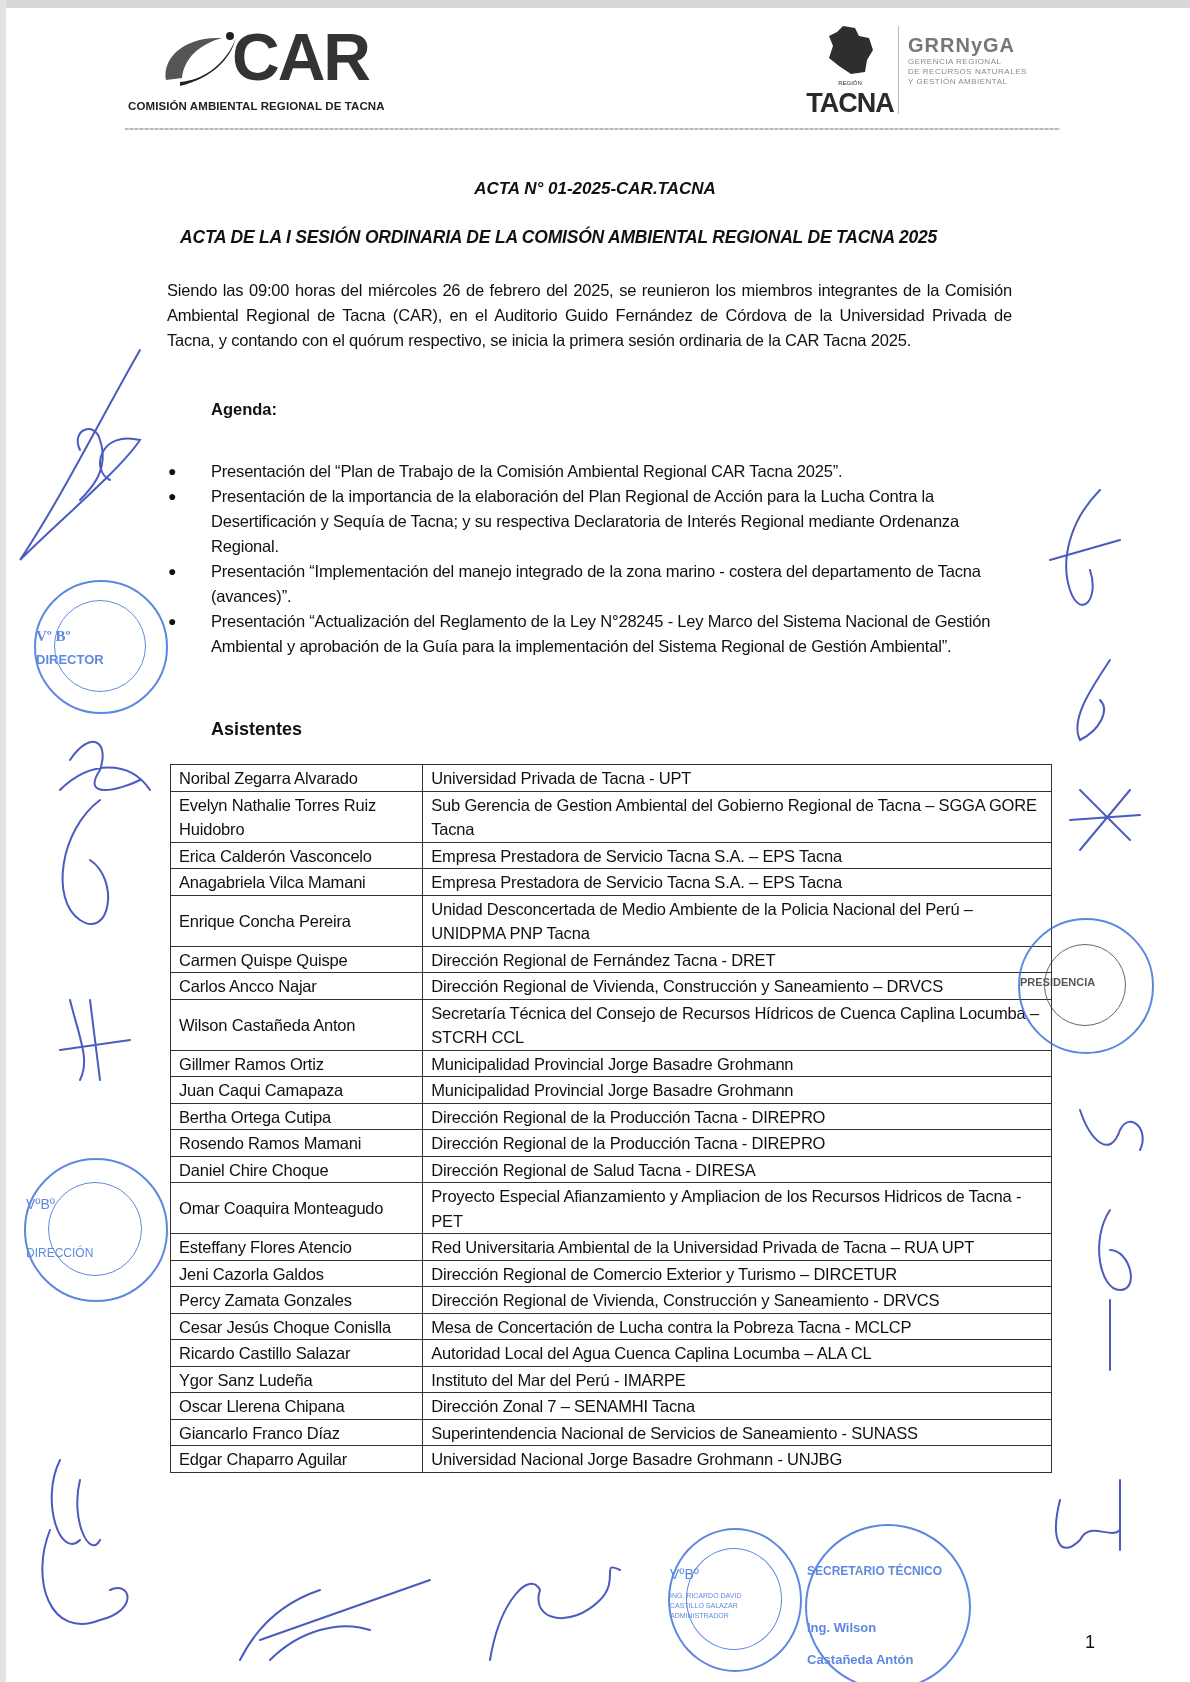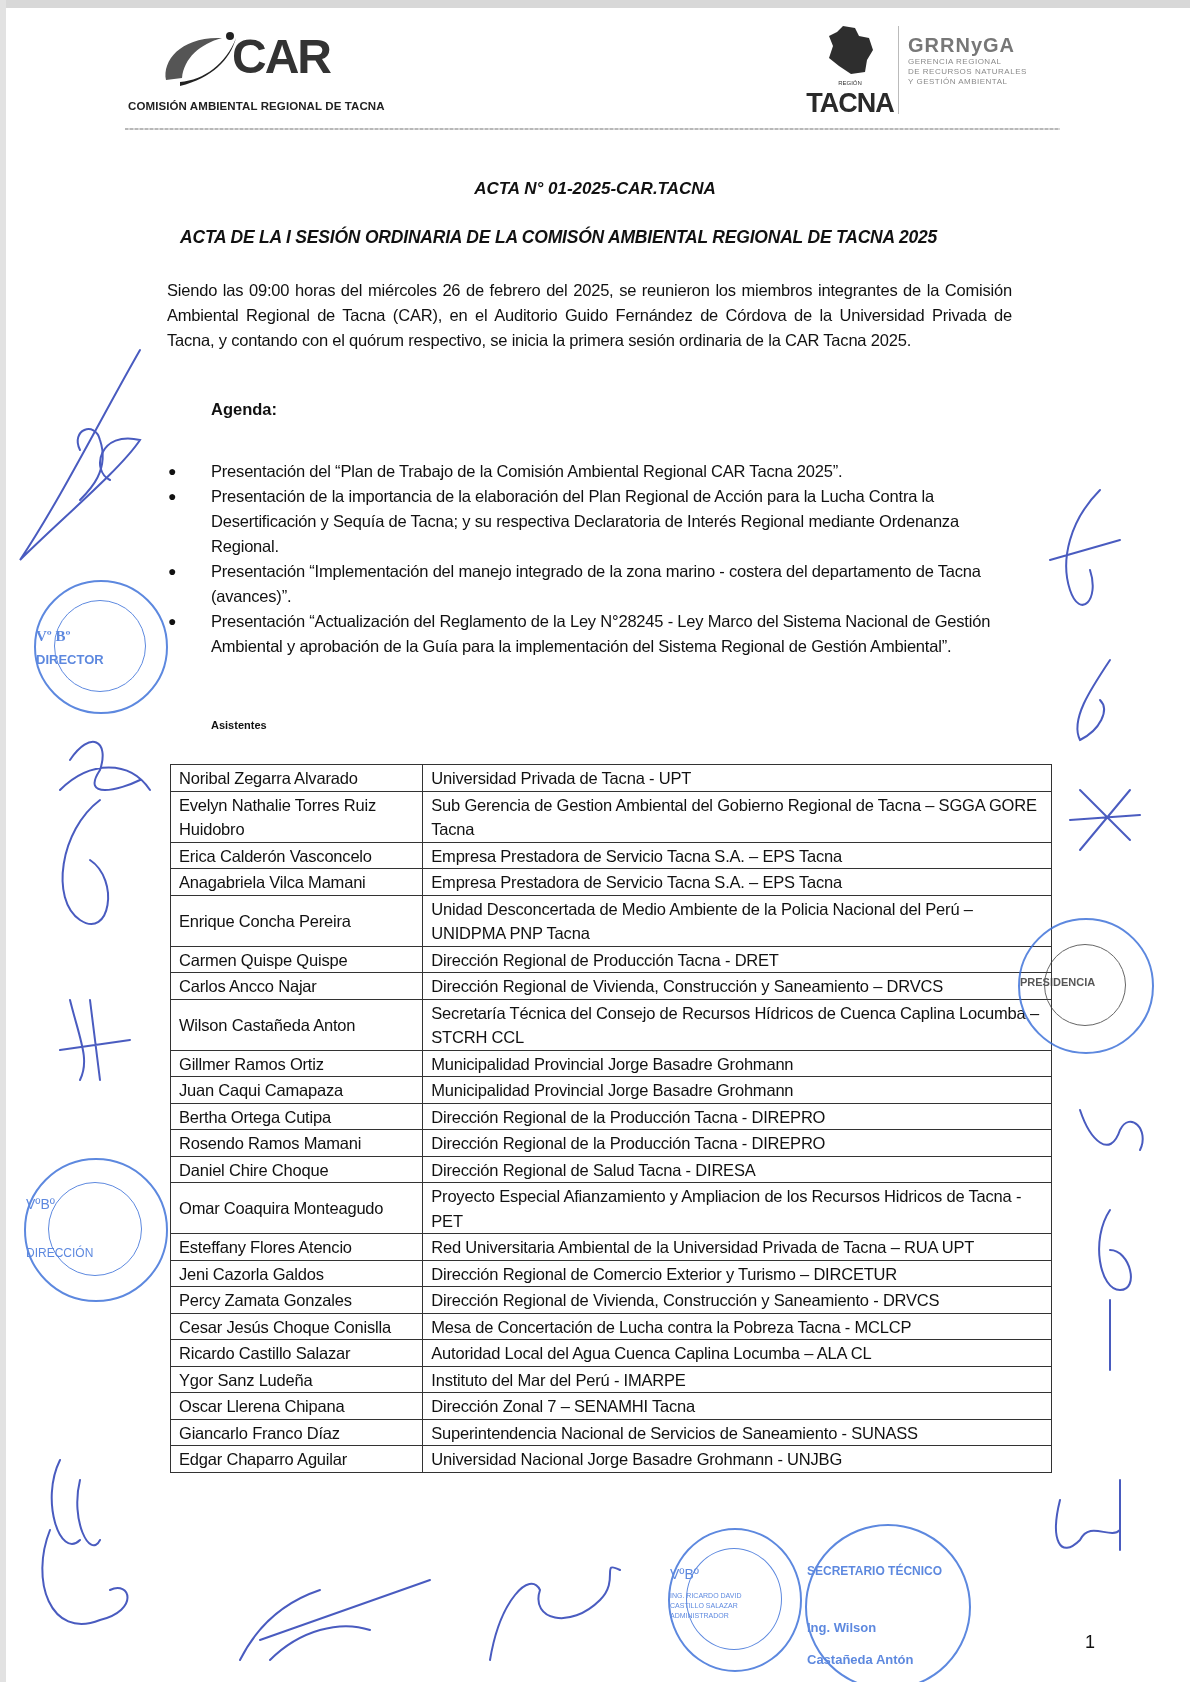--- a/index.html
+++ b/index.html
@@ -7,21 +7,21 @@
     width: 1190px; height: 1682px; position: relative; overflow: hidden;
     background: #ffffff; color: #111;
     font-family: "Liberation Sans", sans-serif;
   }
   .topband { position: absolute; left: 0; top: 0; width: 1190px; height: 8px; background: #d8d8d8; }
   .leftband { position: absolute; left: 0; top: 0; width: 6px; height: 1682px; background: #e2e2e2; }
 
   
   .car-logo { position: absolute; left: 160px; top: 22px; width: 200px; height: 70px; }
   .car-logo .arc { position: absolute; left: 0; top: 8px; width: 80px; height: 58px; }
-  .car-logo .letters { position: absolute; left: 72px; top: 0; font-size: 48px; font-weight: bold; color: #333; letter-spacing: -2px; line-height: 70px; }
+  .car-logo .letters { position: absolute; left: 72px; top: 0; font-size: 66px; font-weight: bold; color: #333; letter-spacing: -2px; line-height: 70px; }
   .car-sub { position: absolute; left: 128px; top: 100px; font-size: 11.5px; font-weight: bold; color: #222; letter-spacing: 0.1px; }
 
   .tacna-logo { position: absolute; left: 805px; top: 20px; width: 95px; height: 95px; text-align: center; }
   .tacna-logo .map { position: absolute; left: 20px; top: 4px; width: 50px; height: 52px; }
   .tacna-logo .region { position: absolute; left: 0; top: 60px; width: 90px; font-size: 6px; color: #333; }
   .tacna-logo .name { position: absolute; left: 0; top: 68px; width: 90px; font-size: 27px; font-weight: bold; color: #2a2a2a; letter-spacing: -1px; }
   .vdiv { position: absolute; left: 898px; top: 26px; width: 1px; height: 88px; background: #bbb; }
   .grr { position: absolute; left: 908px; top: 34px; }
   .grr .abbr { font-size: 20px; font-weight: bold; color: #777; letter-spacing: 1px; }
   .grr .line { font-size: 8px; color: #8a8a8a; line-height: 10px; letter-spacing: 0.5px; }
@@ -31,21 +31,21 @@
   .acta-no { position: absolute; left: 0; width: 1190px; top: 179px; text-align: center; font-size: 17px; font-weight: bold; font-style: italic; }
   .acta-title { position: absolute; left: 180px; top: 227px; font-size: 17.5px; font-weight: bold; font-style: italic; letter-spacing: -0.2px; }
 
   .intro { position: absolute; left: 167px; top: 278px; width: 845px; font-size: 16.5px; line-height: 25px; text-align: justify; letter-spacing: -0.2px; }
 
   .agenda-h { position: absolute; left: 211px; top: 400px; font-size: 16.5px; font-weight: bold; }
   .agenda { position: absolute; left: 167px; top: 459px; width: 860px; margin: 0; padding: 0; list-style: none; font-size: 16.5px; line-height: 25px; letter-spacing: -0.2px; }
   .agenda li { position: relative; padding-left: 44px; margin-bottom: 0; }
   .agenda li .bullet { position: absolute; left: 1px; top: 0; font-size: 14px; }
 
-  .asist-h { position: absolute; left: 211px; top: 719px; font-size: 11px; font-weight: bold; }
+  .asist-h { position: absolute; left: 211px; top: 719px; font-size: 18px; font-weight: bold; }
 
   table.att { position: absolute; left: 170px; top: 764px; width: 882px; border-collapse: collapse; font-size: 16.5px; letter-spacing: -0.2px; }
   table.att td { border: 1.4px solid #333; padding: 1px 8px 0 8px; line-height: 24.5px; vertical-align: middle; }
   table.att td.n { width: 236px; }
   table.att td.o { width: 614px; }
 
   .page-num { position: absolute; left: 1085px; top: 1632px; font-size: 18px; }
 
   
   .stamp { position: absolute; border-radius: 50%; border: 2.5px solid #3a6fd8; color: #3a6fd8; opacity: 0.82; }
@@ -117,21 +117,21 @@
       <tr>
         <td class="n">Anagabriela Vilca Mamani</td>
         <td class="o">Empresa Prestadora de Servicio Tacna S.A. – EPS Tacna</td>
       </tr>
       <tr>
         <td class="n">Enrique Concha Pereira</td>
         <td class="o">Unidad Desconcertada de Medio Ambiente de la Policia Nacional del Perú – UNIDPMA PNP Tacna</td>
       </tr>
       <tr>
         <td class="n">Carmen Quispe Quispe</td>
-        <td class="o">Dirección Regional de Producción Tacna - DRET</td>
+        <td class="o">Dirección Regional de Fernández Tacna - DRET</td>
       </tr>
       <tr>
         <td class="n">Carlos Ancco Najar</td>
         <td class="o">Dirección Regional de Vivienda, Construcción y Saneamiento – DRVCS</td>
       </tr>
       <tr>
         <td class="n">Wilson Castañeda Anton</td>
         <td class="o">Secretaría Técnica del Consejo de Recursos Hídricos de Cuenca Caplina Locumba – STCRH CCL</td>
       </tr>
       <tr>

